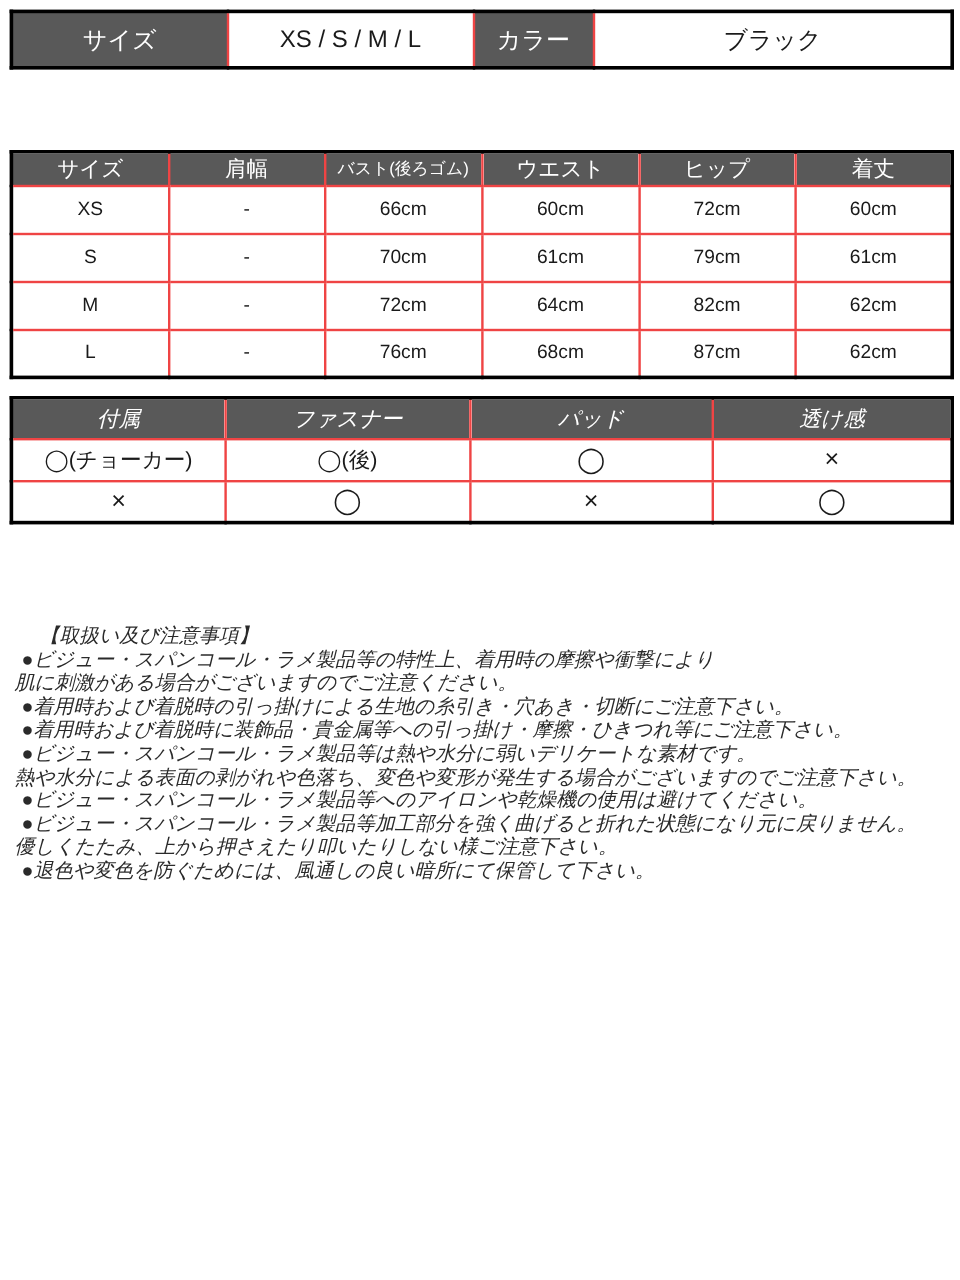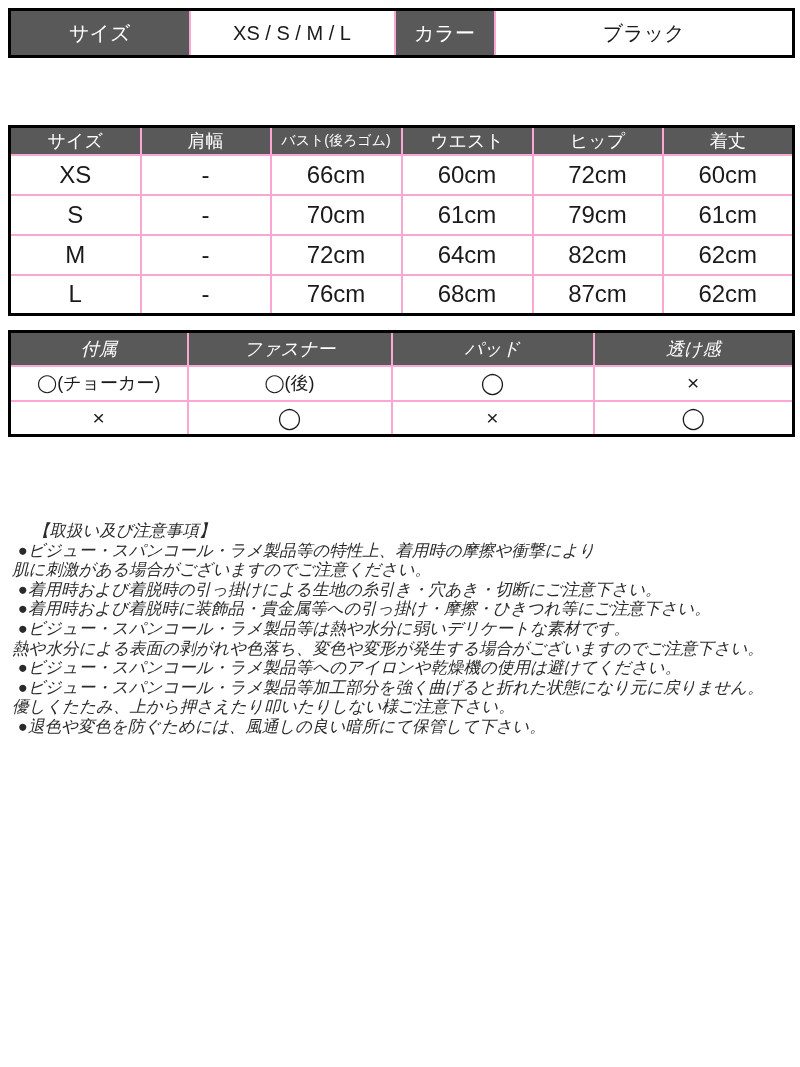--- a/index.html
+++ b/index.html
@@ -15,41 +15,41 @@
     height: 1067px;
     background: #ffffff;
     overflow: hidden;
   }
   table {
     border-collapse: collapse;
     table-layout: fixed;
     position: absolute;
   }
   th, td {
-    border: 2px solid #f9a8d4;
+    border: 2px solid #ef4444;
     text-align: center;
     vertical-align: middle;
     padding: 0;
     overflow: hidden;
     white-space: nowrap;
   }
   table.bordered { border: 3px solid #000000; }
   .hd {
     background: #595959;
     color: #ffffff;
     font-weight: normal;
   }
   
   #spec-table { left: 8px; top: 8px; width: 784px; font-size: 20px; }
   #spec-table tr.r1 { height: 47px; }
   #spec-table tr.r2 { height: 50px; }
   
   #meas-table { left: 8px; top: 125px; width: 784px; font-size: 18px; }
   #meas-table tr.head { height: 28px; }
-  #meas-table tr.data { height: 40px; font-size: 24px; }
+  #meas-table tr.data { height: 40px; font-size: 16px; }
   #meas-table th.small { font-size: 14px; }
   
   #feat-table { left: 8px; top: 330px; width: 784px; font-size: 18px; }
   #feat-table tr.fhead { height: 34px; font-style: italic; }
   #feat-table tr.fval  { height: 35px; font-size: 18px; }
   #feat-table td.mark  { font-size: 21px; }
   
   #notes {
     position: absolute;
     left: 12px;

